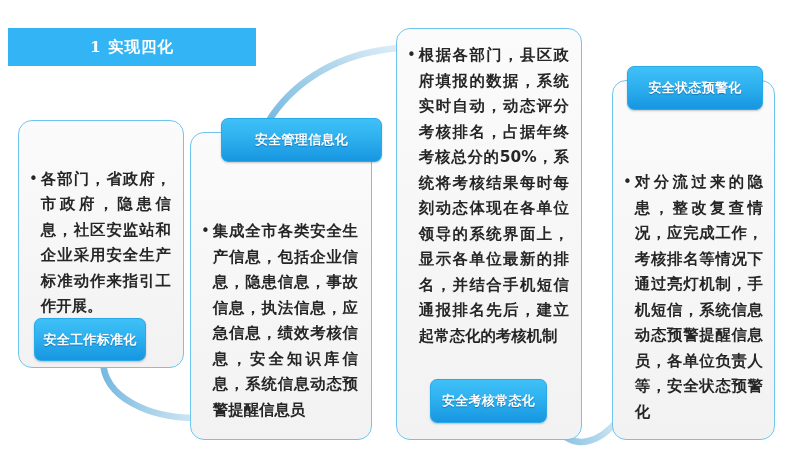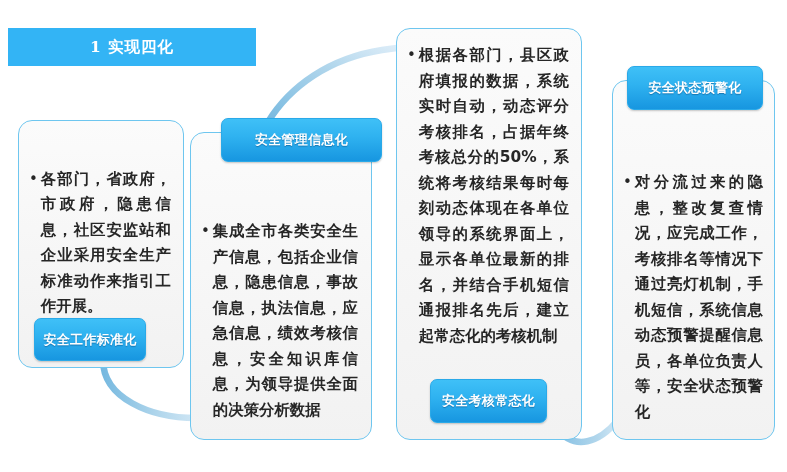--- a/index.html
+++ b/index.html
@@ -161,21 +161,21 @@
     </div>
   </div>
   <div class="badge" style="left:34px; top:318px; width:112px; height:43px;">
     <span class="badge-text">安全工作标准化</span>
   </div>
 
   <div class="card" style="left:190px; top:132px; width:182px; height:308px;">
     <div class="card-body" style="padding:16px 13px 16px 10px; justify-content:flex-end;">
       <div class="bullet-item">
         <span class="bullet-dot">•</span>
-        <span class="bullet-text">集成全市各类安全生产信息，包括企业信息，隐患信息，事故信息，执法信息，应急信息，绩效考核信息，安全知识库信息，为领导提供全面的决策分析数据</span>
+        <span class="bullet-text">集成全市各类安全生产信息，包括企业信息，隐患信息，事故信息，执法信息，应急信息，绩效考核信息，安全知识库信息，系统信息动态预警提醒信息员</span>
       </div>
     </div>
   </div>
   <div class="badge" style="left:221px; top:118px; width:161px; height:44px;">
     <span class="badge-text">安全管理信息化</span>
   </div>
 
   <div class="card" style="left:396px; top:28px; width:186px; height:412px;">
     <div class="card-body" style="padding:14px 12px 14px 10px; justify-content:flex-start;">
       <div class="bullet-item">

